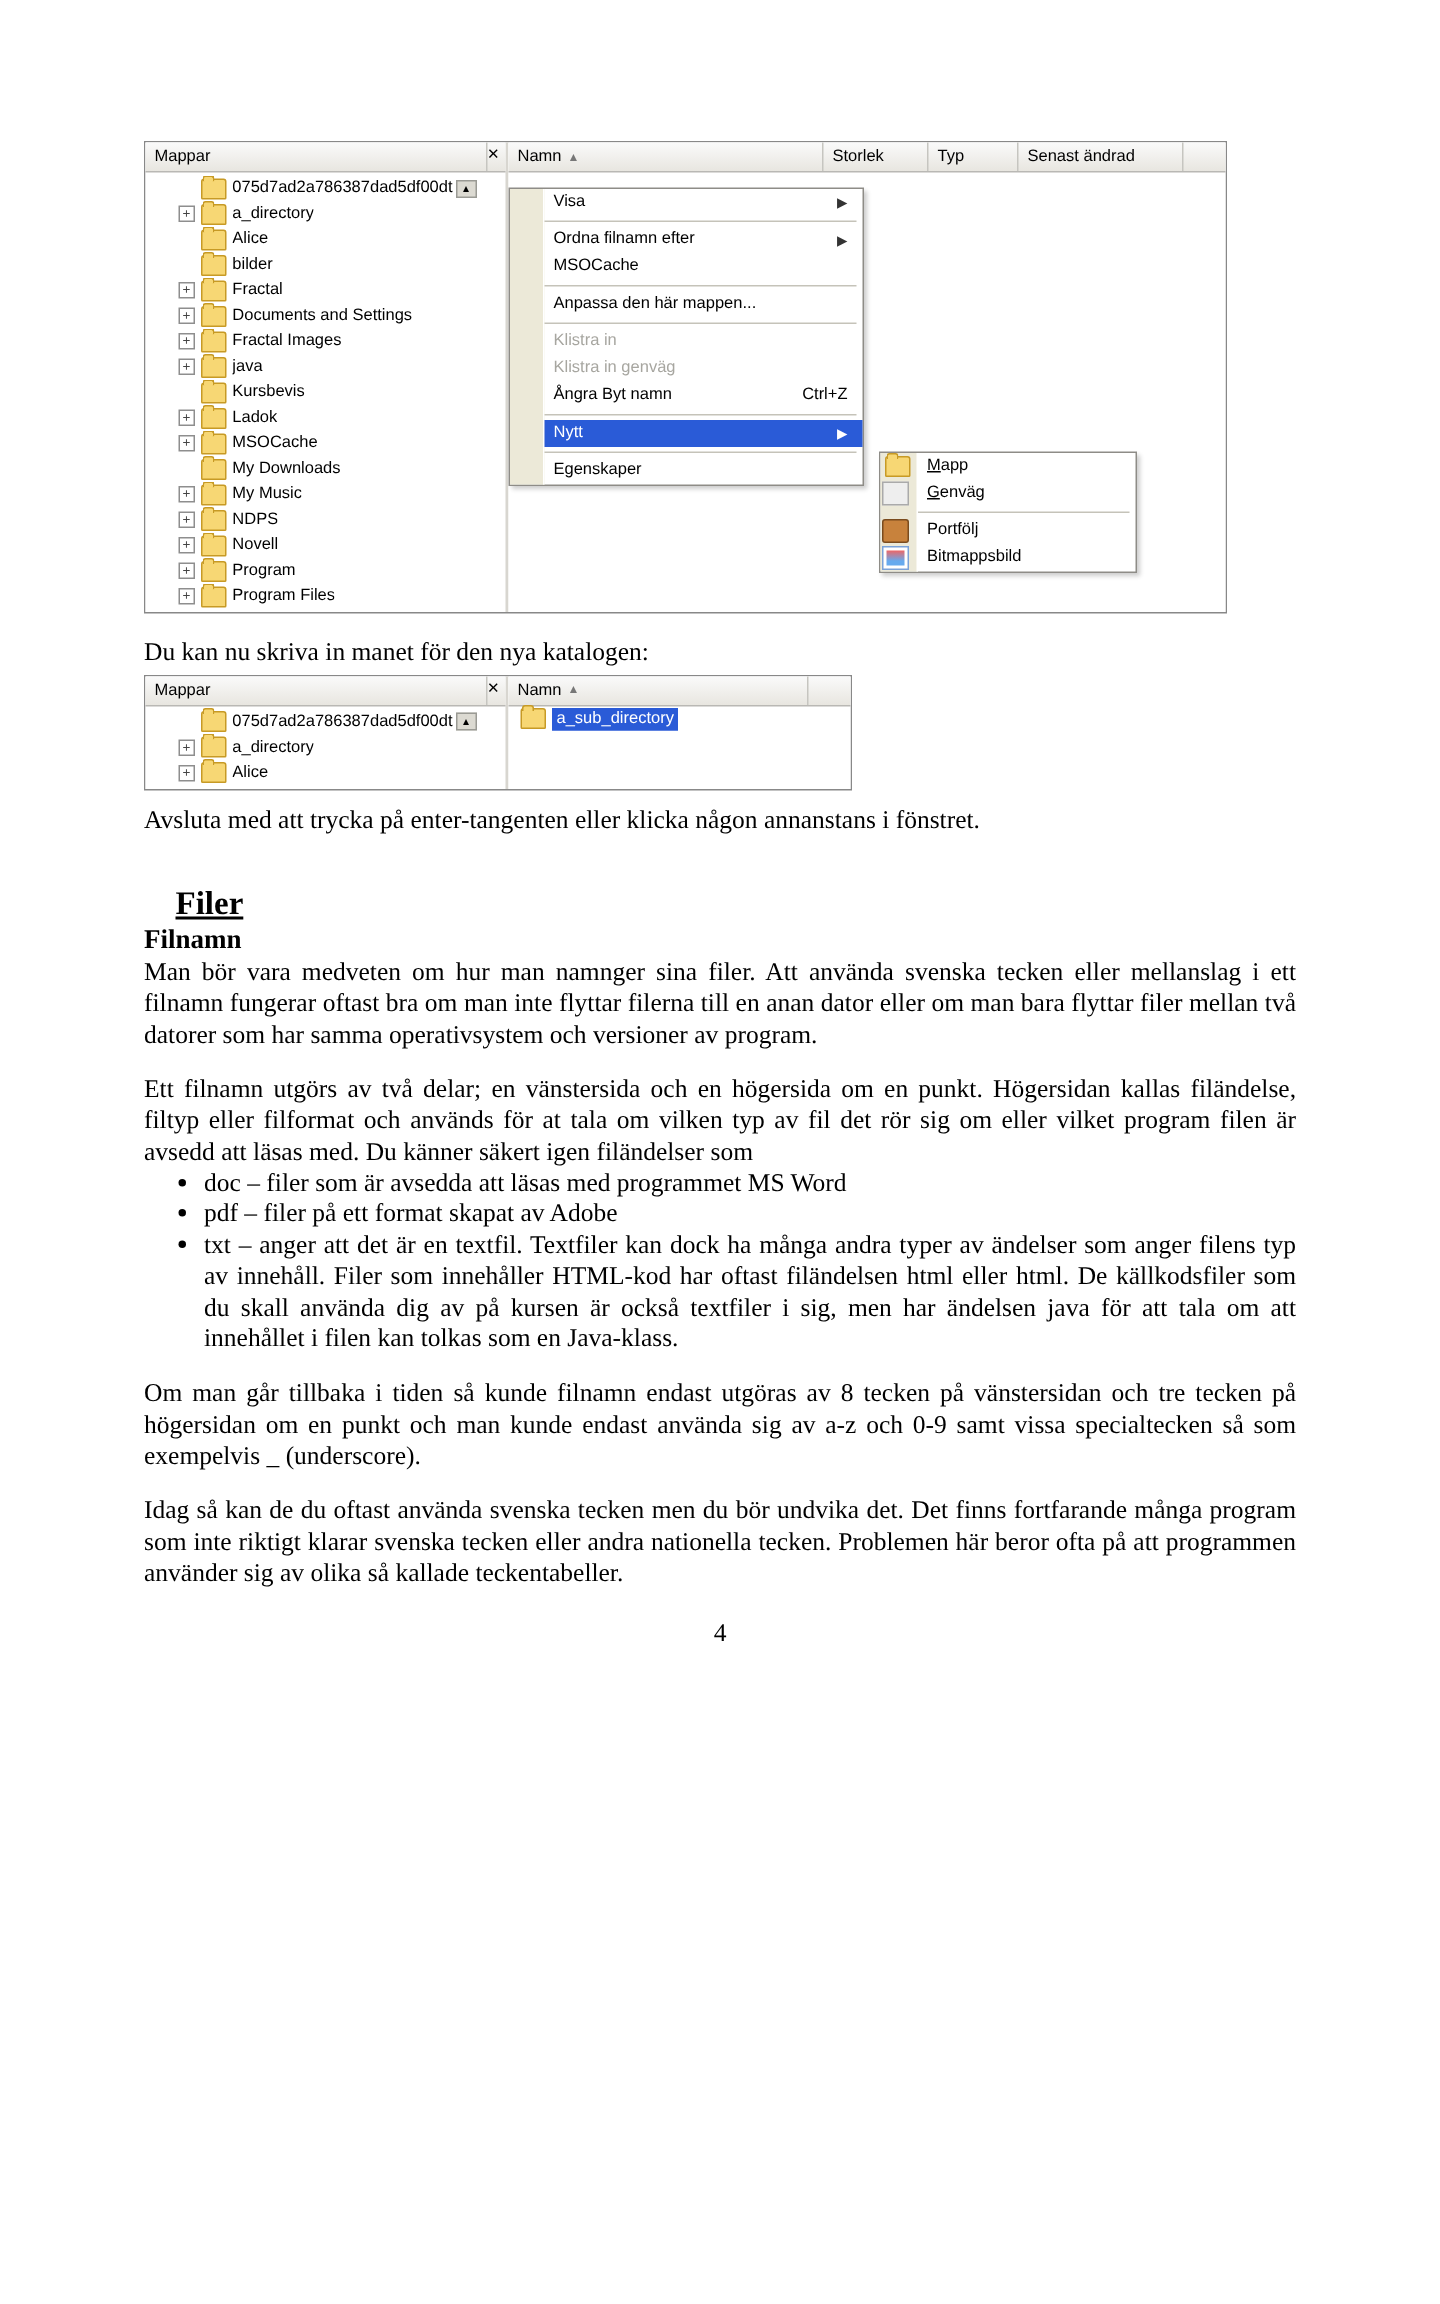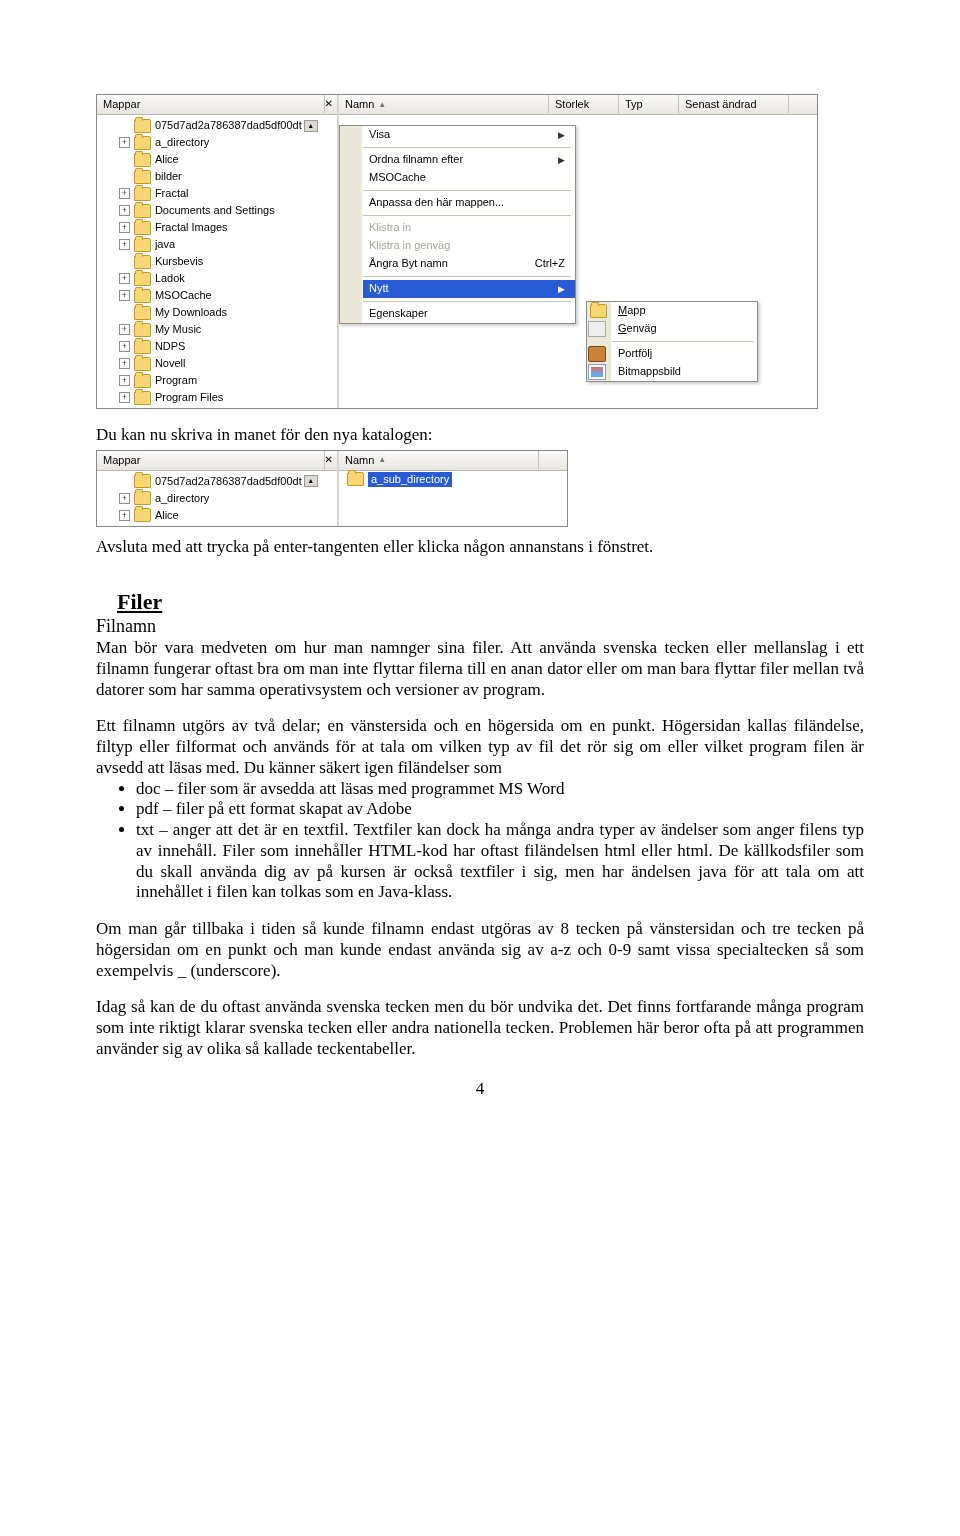--- a/index.html
+++ b/index.html
@@ -4,21 +4,21 @@
 <style>
   body{
     margin:0;background:#fff;color:#000;
     font-family:"Times New Roman",Times,serif;
     font-size:17px;line-height:1.22;
     width:960px;
   }
   .page{padding:90px 96px 40px 96px;}
   .just{text-align:justify;}
   .h1{font-size:22px;font-weight:bold;text-decoration:underline;margin-top:16px;margin-left:21px;}
-  .h2{font-size:18px;font-weight:normal;}
+  .h2{font-size:18px;font-weight:bold;}
   ul.bul{margin:0 0 0 40px;padding:0;}
   ul.bul li{margin:0 0 0 0;list-style:disc;}
   .gap{height:16px;}
   .gap-sm{height:10px;}
   .pagenum{text-align:center;margin-top:20px;}
   
   .xp{font-family:Tahoma,Arial,sans-serif;font-size:11px;color:#000;}
   .xp-border{border:1px solid #888;}
   .pane-header{
     background:linear-gradient(#fafafa,#e8e6e0);

